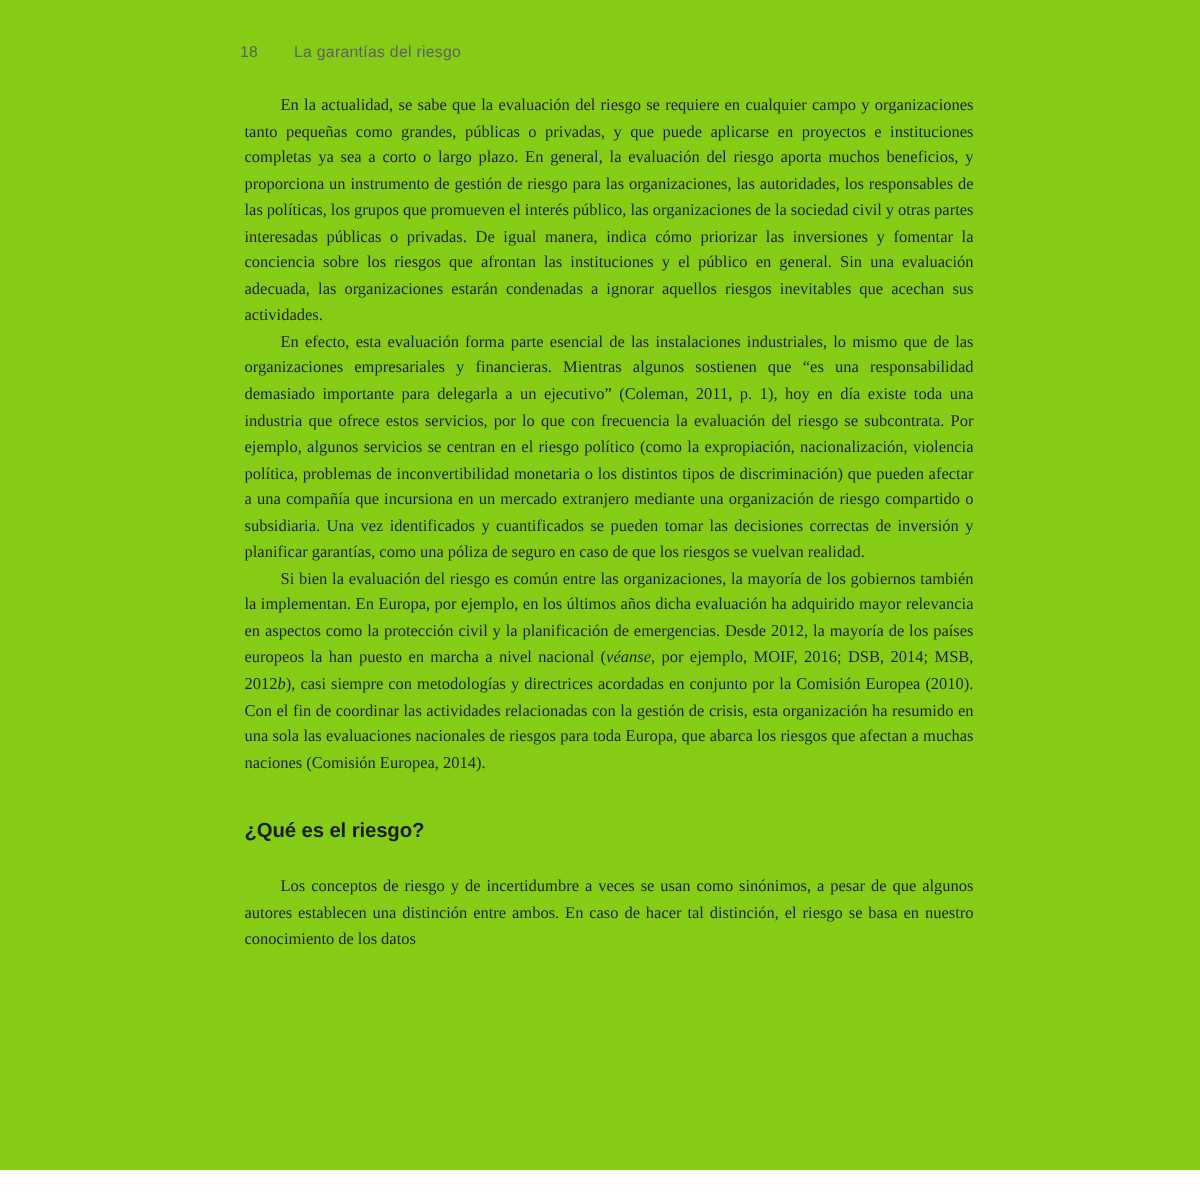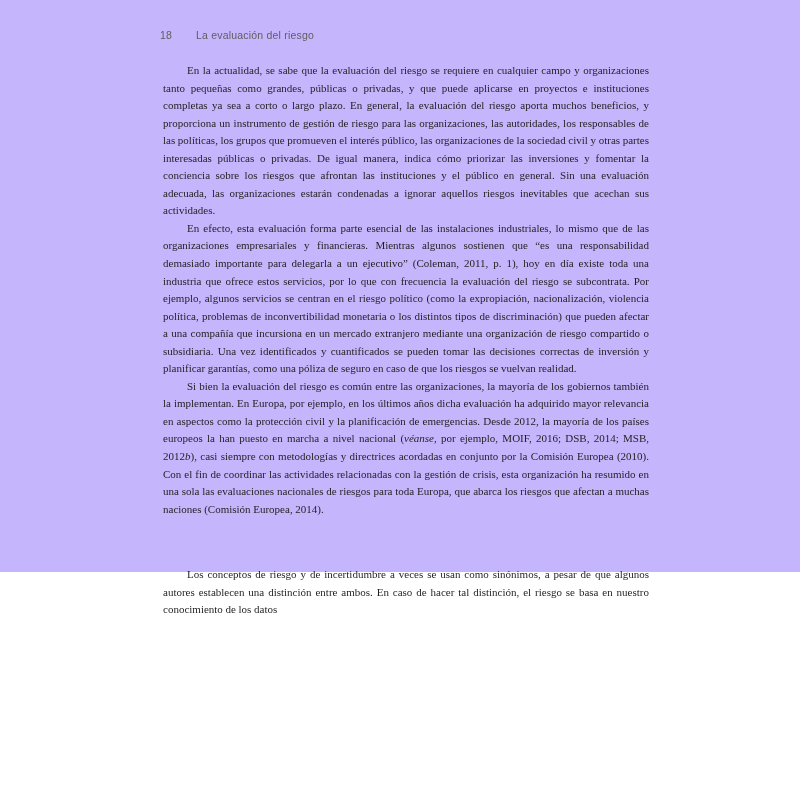--- a/index.html
+++ b/index.html
@@ -11,22 +11,22 @@
     width: 800px;
     height: 800px;
     overflow: hidden;
     font-family: "Liberation Serif", "DejaVu Serif", serif;
     -webkit-font-smoothing: antialiased;
   }
 
   .page {
     position: relative;
     width: 800px;
-    height: 572px;
-    background: #c4b5fd;
+    height: 780px;
+    background: #84cc16;
     box-sizing: border-box;
   }
 
   
   .running-head {
     position: absolute;
     left: 160px;
     top: 29px;
     display: flex;
     align-items: baseline;
@@ -84,33 +84,34 @@
 
   em { }
 </style>
 </head>
 <body>
 
 <div class="page">
 
   <div class="running-head">
     <span class="folio">18</span>
-    <span class="rh-title">La evaluación del riesgo</span>
+    <span class="rh-title">La garantías del riesgo</span>
   </div>
 
   <div class="text-column">
 
     <p class="body-par">En la actualidad, se sabe que la evaluación del riesgo se requiere en cualquier campo y organizaciones tanto pequeñas como grandes, públicas o privadas, y que puede aplicarse en proyectos e instituciones completas ya sea a corto o largo plazo. En general, la evaluación del riesgo aporta muchos beneficios, y proporciona un instrumento de gestión de riesgo para las organizaciones, las autoridades, los responsables de las políticas, los grupos que promueven el interés público, las organizaciones de la sociedad civil y otras partes interesadas públicas o privadas. De igual manera, indica cómo priorizar las inversiones y fomentar la conciencia sobre los riesgos que afrontan las instituciones y el público en general. Sin una evaluación adecuada, las organizaciones estarán condenadas a ignorar aquellos riesgos inevitables que acechan sus actividades.</p>
 
     <p class="body-par">En efecto, esta evaluación forma parte esencial de las instalaciones industriales, lo mismo que de las organizaciones empresariales y financieras. Mientras algunos sostienen que “es una responsabilidad demasiado importante para delegarla a un ejecutivo” (Coleman, 2011, p. 1), hoy en día existe toda una industria que ofrece estos servicios, por lo que con frecuencia la evaluación del riesgo se subcontrata. Por ejemplo, algunos servicios se centran en el riesgo político (como la expropiación, nacionalización, violencia política, problemas de inconvertibilidad monetaria o los distintos tipos de discriminación) que pueden afectar a una compañía que incursiona en un mercado extranjero mediante una organización de riesgo compartido o subsidiaria. Una vez identificados y cuantificados se pueden tomar las decisiones correctas de inversión y planificar garantías, como una póliza de seguro en caso de que los riesgos se vuelvan realidad.</p>
 
     <p class="body-par"><span>Si bien la evaluación del riesgo es común entre las organizaciones, la mayoría de los gobiernos también la implementan. En Europa, por ejemplo, en los últimos años dicha evaluación ha adquirido mayor relevancia en aspectos como la protección civil y la planificación de emergencias. Desde 2012, la mayoría de los países europeos la han puesto en marcha a nivel nacional (</span><em>véanse</em><span>, por ejemplo, MOIF, 2016; DSB, 2014; MSB, 2012</span><em>b</em><span>), casi siempre con metodologías y directrices acordadas en conjunto por la Comisión Europea (2010). Con el fin de coordinar las actividades relacionadas con la gestión de crisis, esta organización ha resumido en una sola las evaluaciones nacionales de riesgos para toda Europa, que abarca los riesgos que afectan a muchas naciones (Comisión Europea, 2014).</span></p>
 
     <div class="spacer-before-heading"></div>
 
+    <h2 class="section-heading">¿Qué es el riesgo?</h2>
 
     <div class="spacer-after-heading"></div>
 
     <p class="body-par">Los conceptos de riesgo y de incertidumbre a veces se usan como sinónimos, a pesar de que algunos autores establecen una distinción entre ambos. En caso de hacer tal distinción, el riesgo se basa en nuestro conocimiento de los datos</p>
 
   </div>
 
 </div>
 
 </body></html>

